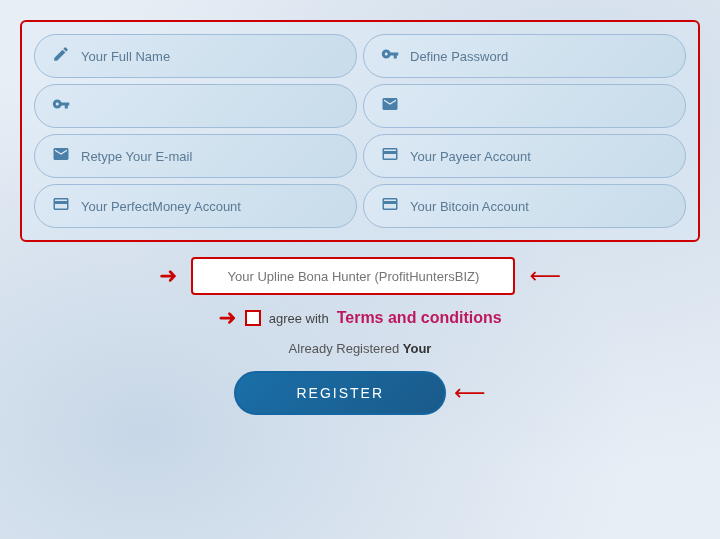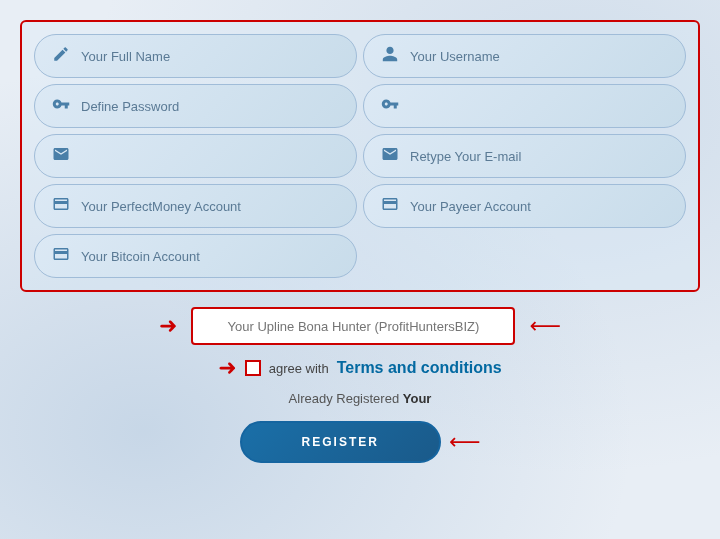--- a/index.html
+++ b/index.html
@@ -131,21 +131,21 @@
       -webkit-appearance: none;
     }
 
     .terms-text {
       font-size: 13px;
       color: #444;
     }
 
     .terms-link {
       font-weight: bold;
-      color: #0369a1;
+      color: #be185d;
       text-decoration: none;
     }
 
     .login-row {
       font-size: 13px;
       color: #555;
     }
 
     .login-link {
       font-weight: bold;
@@ -163,22 +163,22 @@
     .register-arrow {
       color: #cc0000;
       font-size: 22px;
     }
 
     .register-btn {
       background: linear-gradient(135deg, #1a6fa8, #1a5a8a);
       border: 2px solid #1565a0;
       border-radius: 25px;
       color: white;
-      font-size: 12px;
-      font-weight: bold;
+      font-size: 14px;
+      font-weight: normal;
       letter-spacing: 2px;
       padding: 12px 60px;
       cursor: pointer;
       text-transform: uppercase;
     }
 
     .outer-wrapper {
       position: relative;
     }
   </style>
@@ -192,28 +192,20 @@
 
         <div class="input-wrapper">
           <span class="input-icon">
             <svg width="18" height="18" viewBox="0 0 24 24" fill="#4a7fa8">
               <path d="M3 17.25V21h3.75L17.81 9.94l-3.75-3.75L3 17.25zM20.71 7.04c.39-.39.39-1.02 0-1.41l-2.34-2.34c-.39-.39-1.02-.39-1.41 0l-1.83 1.83 3.75 3.75 1.83-1.83z"></path>
             </svg>
           </span>
           <input class="input-field" type="text" placeholder="Your Full Name" style="">
         </div>
 
-        <div class="input-wrapper">
-          <span class="input-icon">
-            <svg width="18" height="18" viewBox="0 0 24 24" fill="#4a7fa8">
-              <path d="M12 12c2.7 0 4.8-2.1 4.8-4.8S14.7 2.4 12 2.4 7.2 4.5 7.2 7.2 9.3 12 12 12zm0 2.4c-3.2 0-9.6 1.6-9.6 4.8v2.4h19.2v-2.4c0-3.2-6.4-4.8-9.6-4.8z"></path>
-            </svg>
-          </span>
-          <input class="input-field" type="text" placeholder="Your Username" style="">
-        </div>
 
         <div class="input-wrapper">
           <span class="input-icon">
             <svg width="18" height="18" viewBox="0 0 24 24" fill="#4a7fa8">
               <path d="M12.65 10C11.83 7.67 9.61 6 7 6c-3.31 0-6 2.69-6 6s2.69 6 6 6c2.61 0 4.83-1.67 5.65-4H17v4h4v-4h2v-4H12.65zM7 14c-1.1 0-2-.9-2-2s.9-2 2-2 2 .9 2 2-.9 2-2 2z"></path>
             </svg>
           </span>
           <input class="input-field" type="password" placeholder="Define Password" style="">
         </div>
 
@@ -241,30 +233,30 @@
           </span>
           <input class="input-field" type="email" placeholder="Retype Your E-mail" style="">
         </div>
 
         <div class="input-wrapper">
           <span class="input-icon">
             <svg width="18" height="18" viewBox="0 0 24 24" fill="#4a7fa8">
               <path d="M20 4H4c-1.11 0-2 .89-2 2v12c0 1.11.89 2 2 2h16c1.11 0 2-.89 2-2V6c0-1.11-.89-2-2-2zm0 14H4v-6h16v6zm0-10H4V6h16v2z"></path>
             </svg>
           </span>
+          <input class="input-field" type="text" placeholder="Your Payeer Account" style="">
+        </div>
+
+        <div class="input-wrapper">
+          <span class="input-icon">
+            <svg width="18" height="18" viewBox="0 0 24 24" fill="#4a7fa8">
+              <path d="M20 4H4c-1.11 0-2 .89-2 2v12c0 1.11.89 2 2 2h16c1.11 0 2-.89 2-2V6c0-1.11-.89-2-2-2zm0 14H4v-6h16v6zm0-10H4V6h16v2z"></path>
+            </svg>
+          </span>
           <input class="input-field" type="text" placeholder="Your PerfectMoney Account" style="">
-        </div>
-
-        <div class="input-wrapper">
-          <span class="input-icon">
-            <svg width="18" height="18" viewBox="0 0 24 24" fill="#4a7fa8">
-              <path d="M20 4H4c-1.11 0-2 .89-2 2v12c0 1.11.89 2 2 2h16c1.11 0 2-.89 2-2V6c0-1.11-.89-2-2-2zm0 14H4v-6h16v6zm0-10H4V6h16v2z"></path>
-            </svg>
-          </span>
-          <input class="input-field" type="text" placeholder="Your Payeer Account" style="">
         </div>
 
         <div class="input-wrapper">
           <span class="input-icon">
             <svg width="18" height="18" viewBox="0 0 24 24" fill="#4a7fa8">
               <path d="M20 4H4c-1.11 0-2 .89-2 2v12c0 1.11.89 2 2 2h16c1.11 0 2-.89 2-2V6c0-1.11-.89-2-2-2zm0 14H4v-6h16v6zm0-10H4V6h16v2z"></path>
             </svg>
           </span>
           <input class="input-field" type="text" placeholder="Your Bitcoin Account" style="">
         </div>

